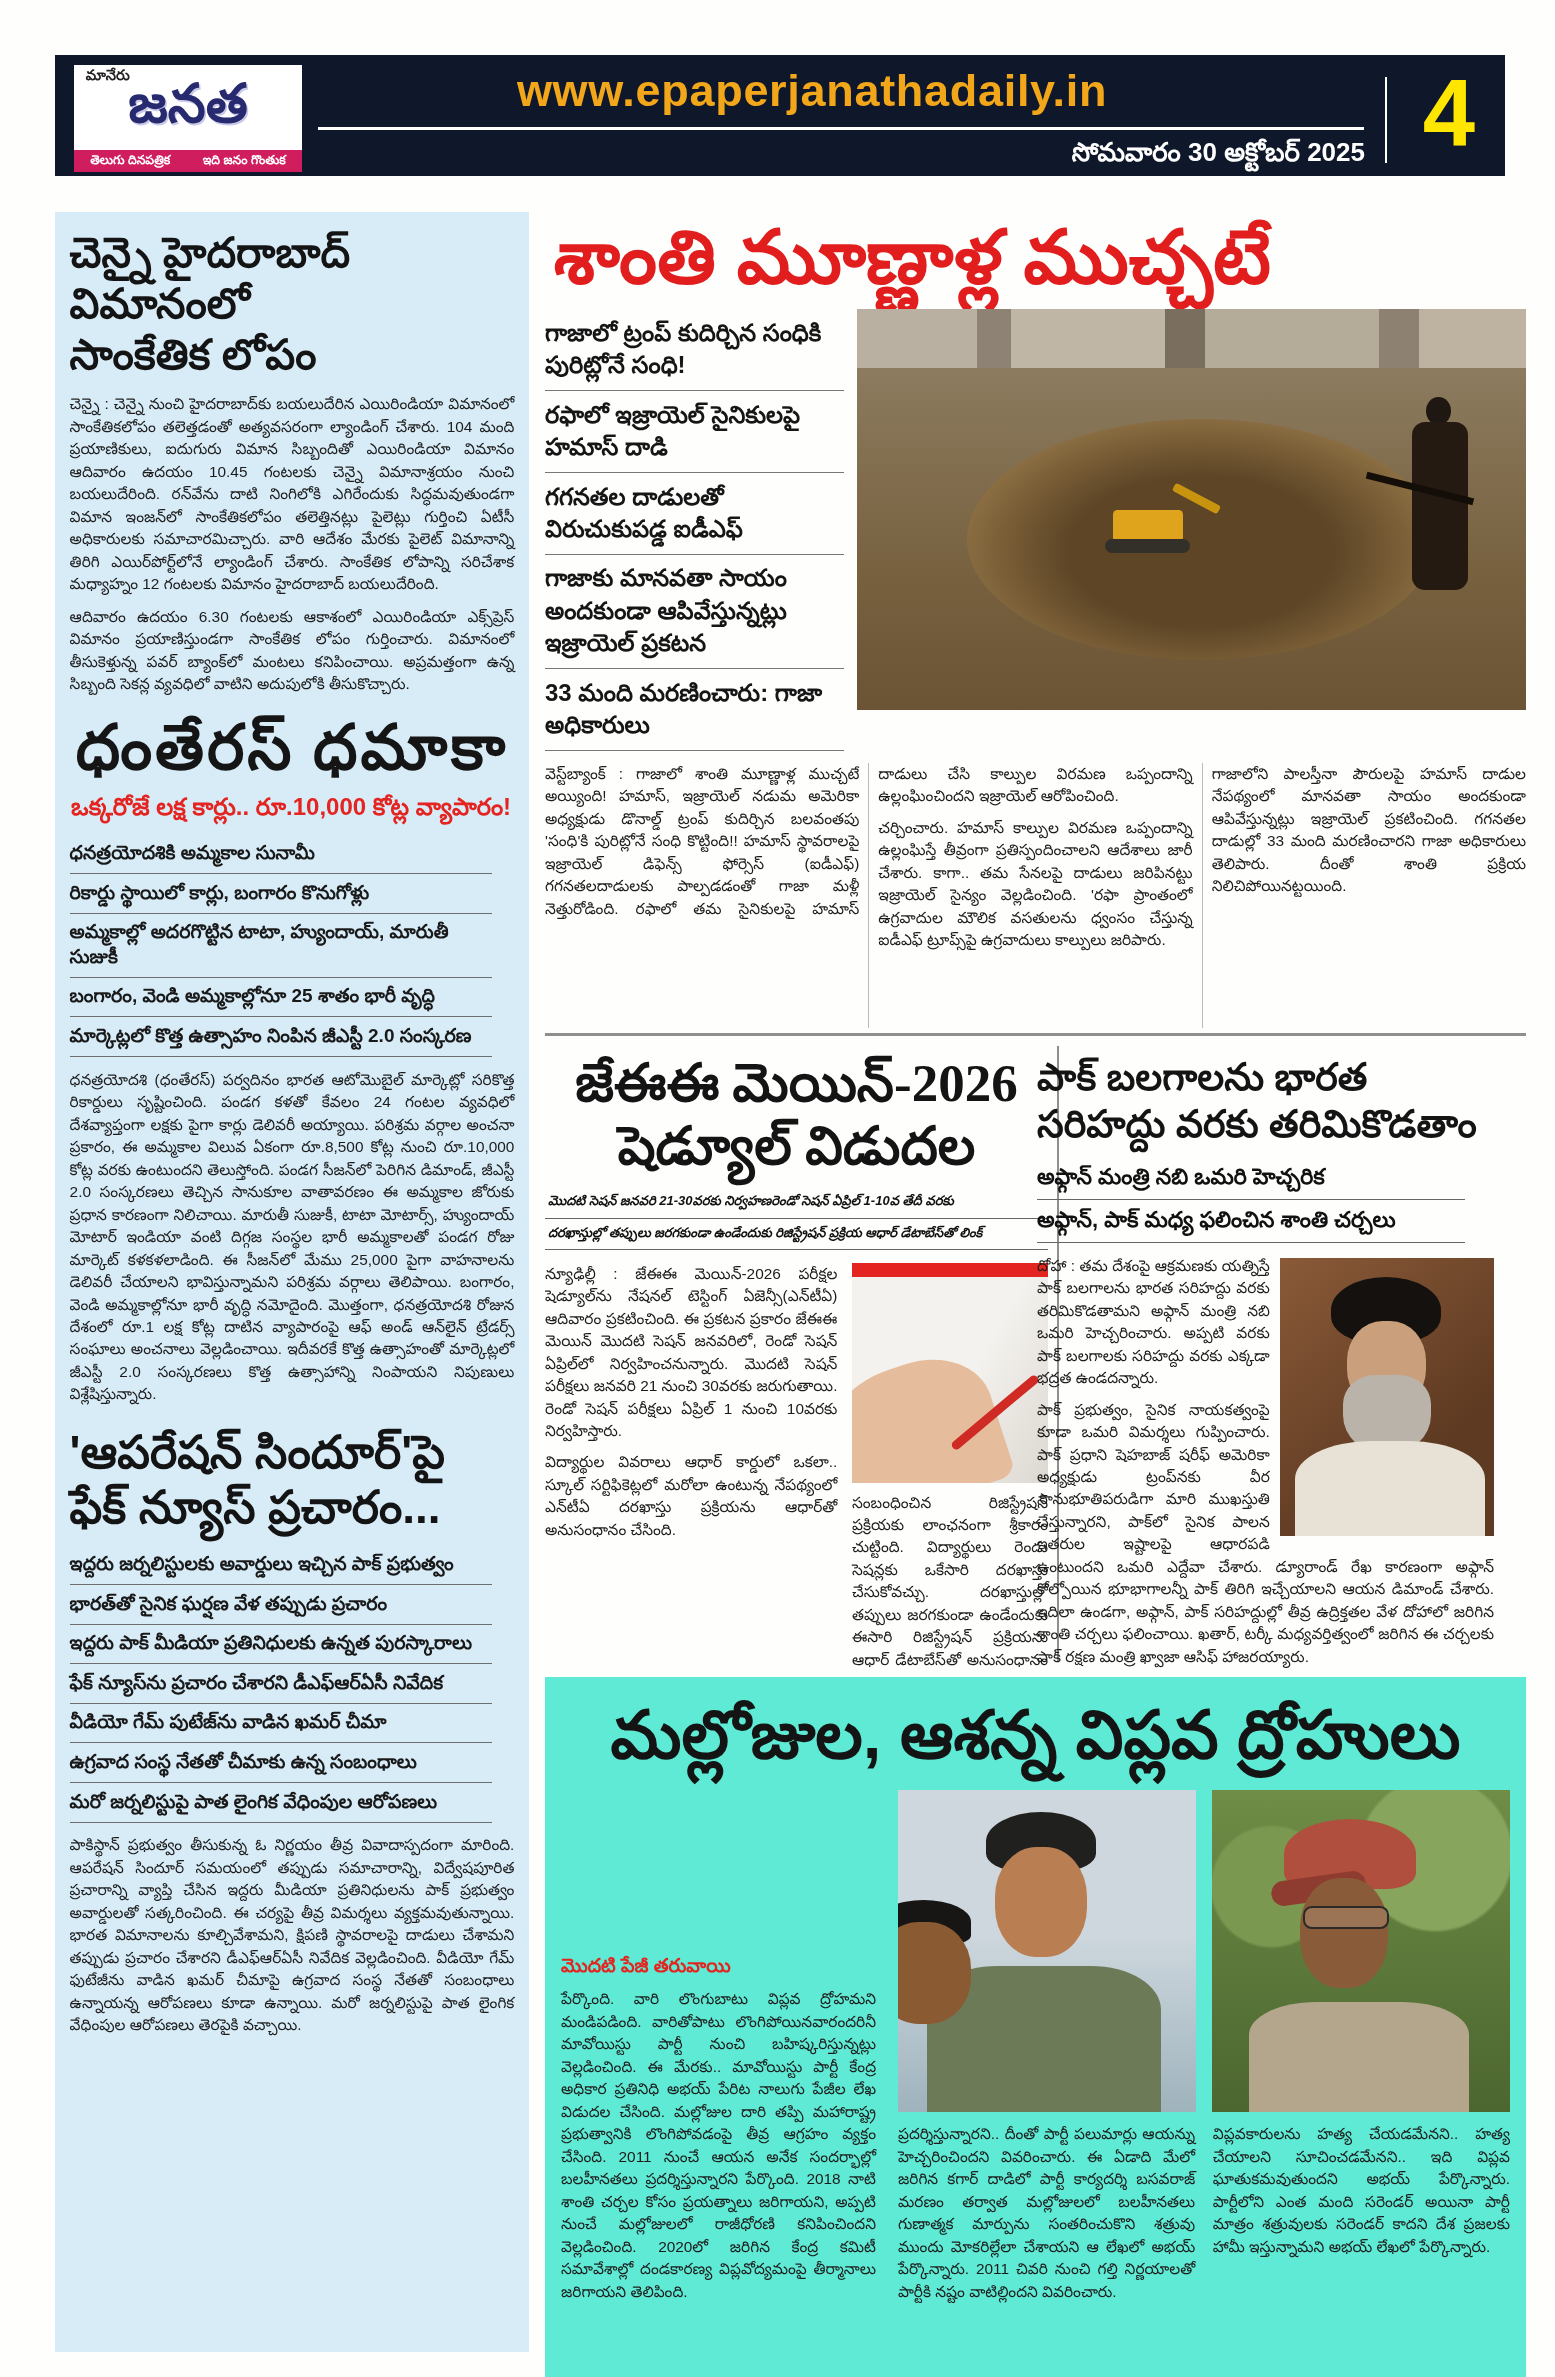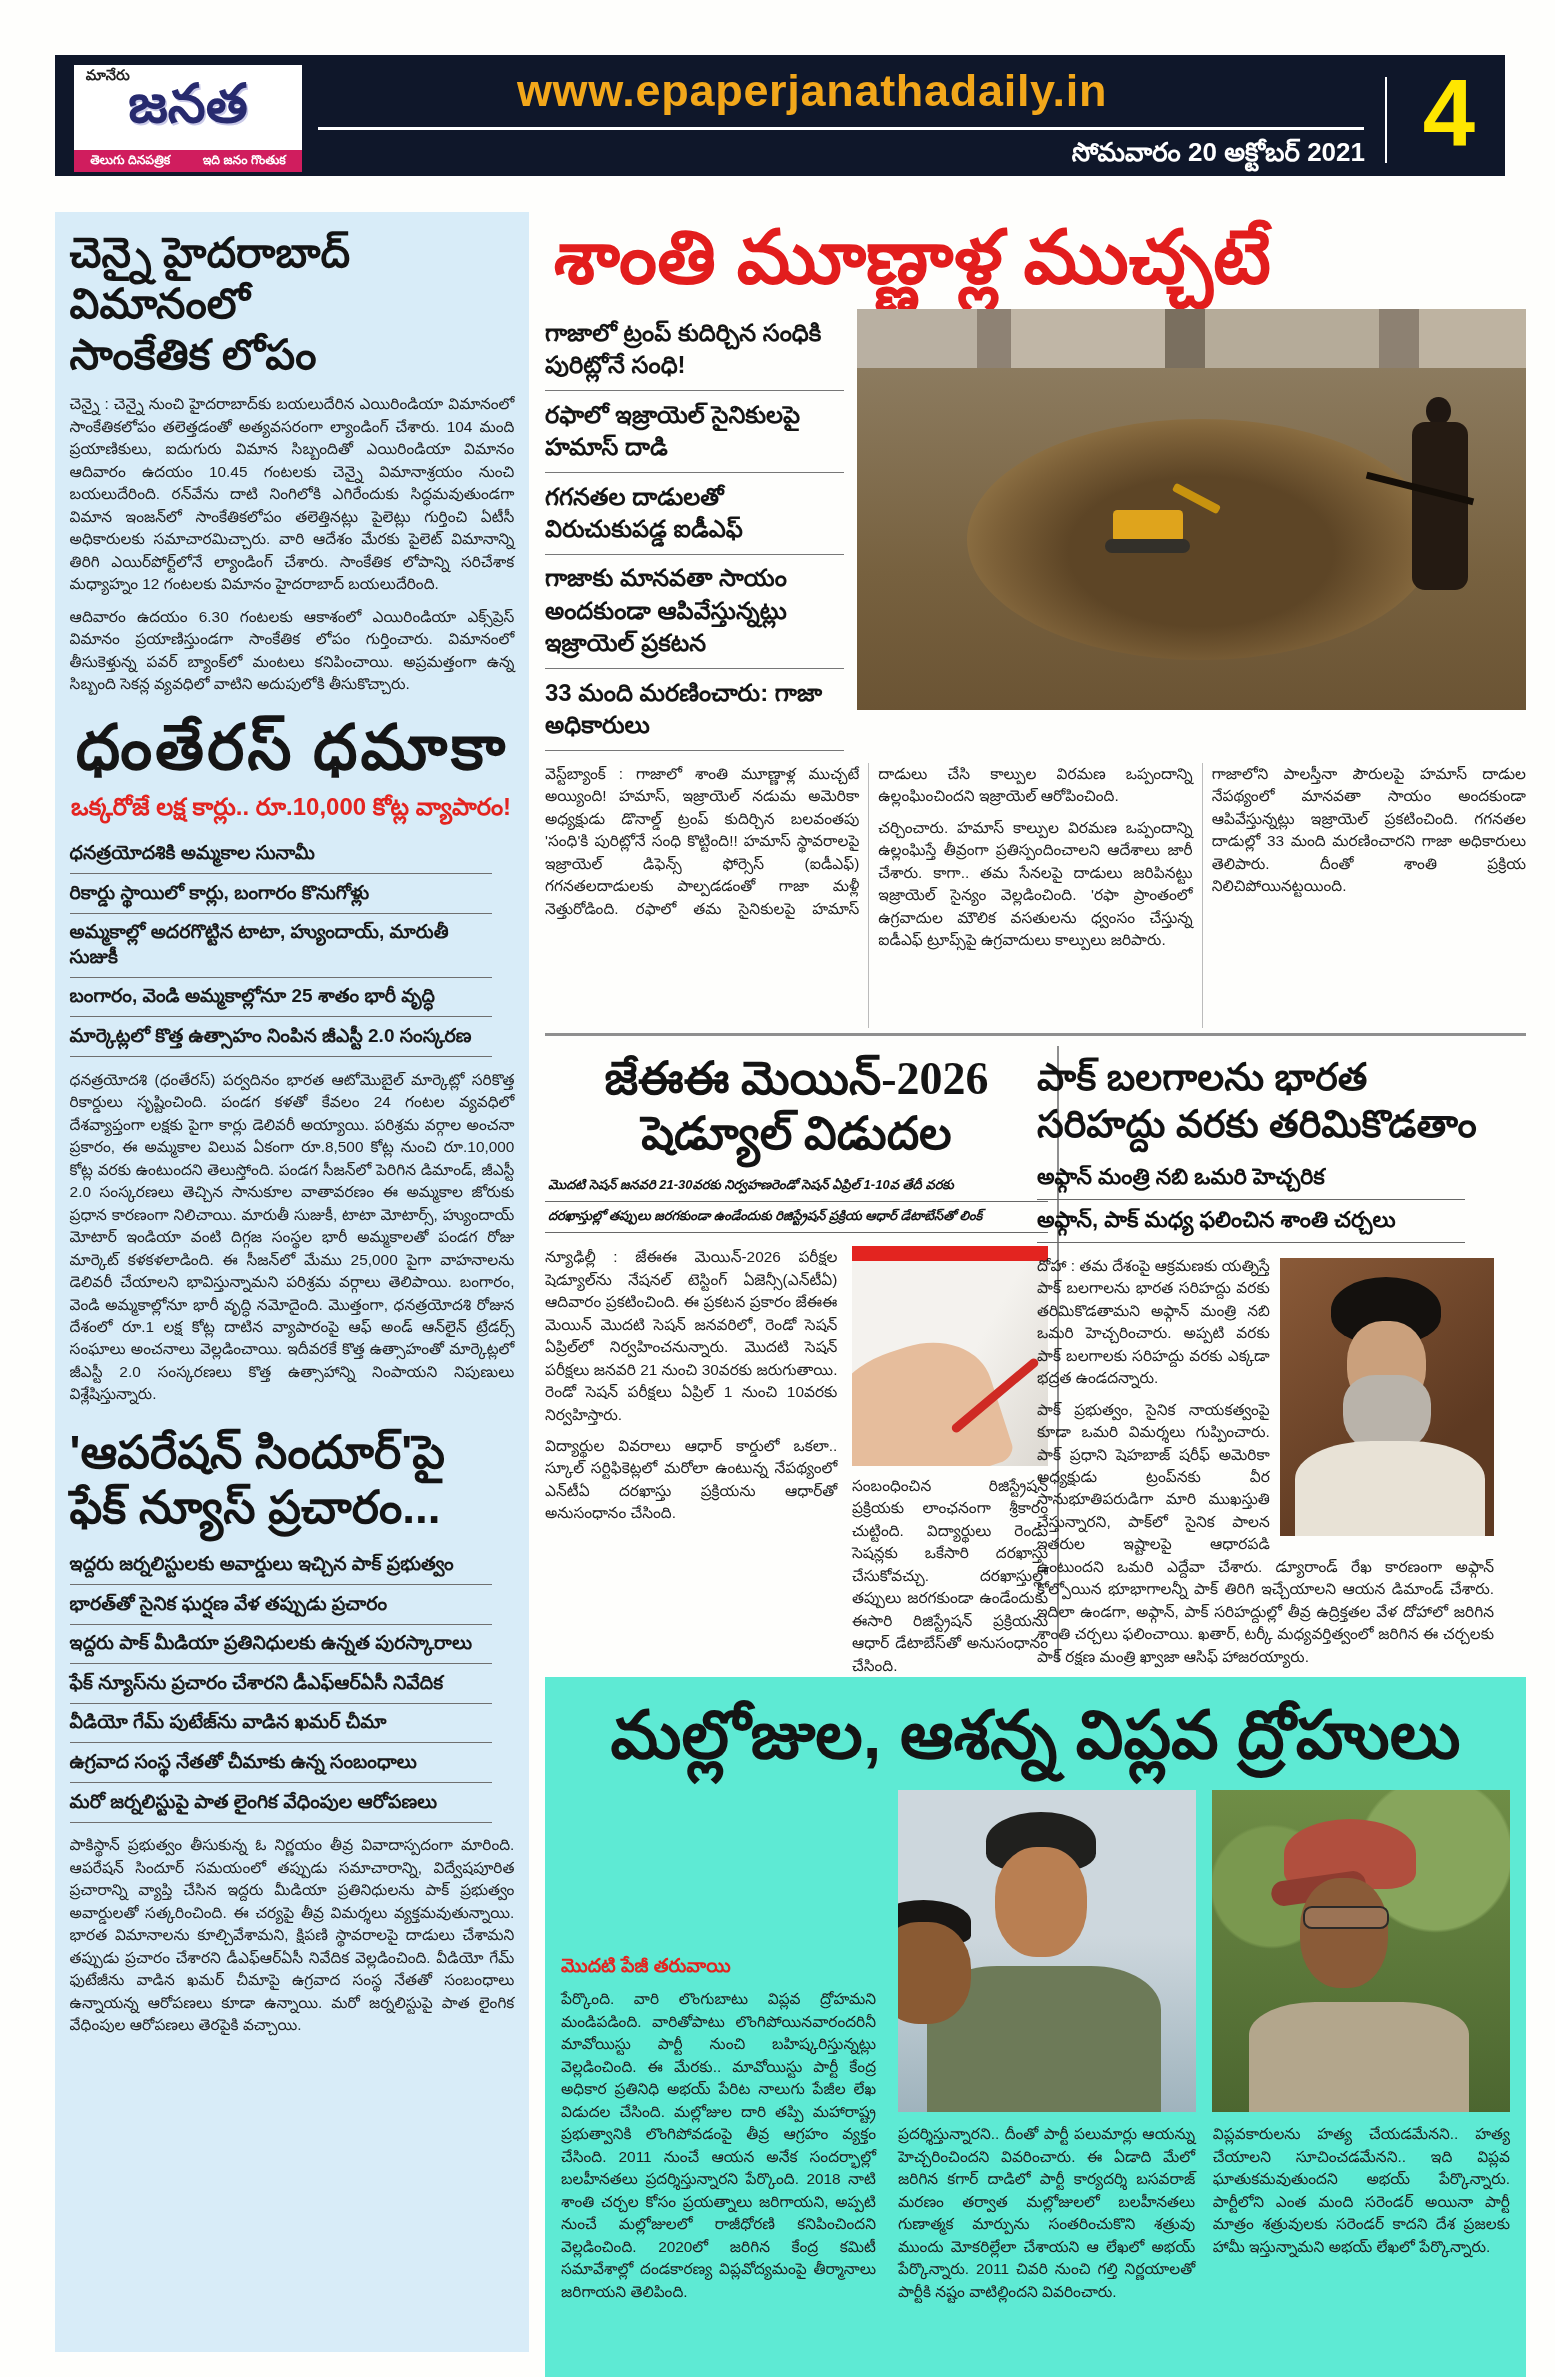--- a/index.html
+++ b/index.html
@@ -61,21 +61,21 @@
   .gz-rifle{position:absolute;top:88px;left:-29px;width:110px;height:6.6px;background:#140e08;transform:rotate(14deg);}
   .gaza-body{margin-top:11.7px;column-count:3;column-gap:19px;column-rule:0.7px solid #bbb;height:278px;}
   .gaza-body p{margin:0 0 8.8px 0;}
 
   
   .mid-rule{position:absolute;top:1033px;left:545px;width:981px;height:2.9px;background:#8f8f8f;}
   .mid-vline{position:absolute;top:1046px;left:1057px;width:1.5px;height:615px;background:#8f8f8f;}
 
   
   .jee{position:absolute;top:1045px;left:545px;width:503px;height:628px;overflow:hidden;}
-  .h-jee{font-size:46px;font-weight:900;color:#141414;text-align:center;line-height:1.18;margin:7.3px 0 10.2px 0;
+  .h-jee{font-size:53px;font-weight:900;color:#141414;text-align:center;line-height:1.18;margin:7.3px 0 10.2px 0;
          font-family:"Liberation Serif","DejaVu Serif",serif;}
   .jee-sub{font-size:13px;font-weight:900;line-height:1.3;padding:5.9px 2.9px 7.3px 2.9px;border-bottom:1.5px solid #666;font-style:italic;}
   .jee-row{display:flex;gap:14.6px;margin-top:13px;}
   .jee-left{flex:1;}
   .jee-right{width:196px;flex:none;}
   .photo-jee{width:196px;height:220px;position:relative;background:#e9e6e1;overflow:hidden;margin-bottom:8.8px;}
   .jee-bar{position:absolute;top:0;left:0;right:0;height:14.6px;background:#e32420;}
   .jee-paper{position:absolute;top:14.6px;left:0;right:0;bottom:0;background:linear-gradient(120deg,#f4f2ee 0 55%,#dcd8d1 100%);}
   .jee-hand{position:absolute;bottom:-22px;left:-29px;width:176px;height:139px;background:#e6bd9c;border-radius:50% 40% 10% 50%;transform:rotate(-18deg);}
   .jee-pen{position:absolute;bottom:66px;left:88px;width:110px;height:8.8px;background:#cf2a24;transform:rotate(-40deg);border-radius:4.4px;}
@@ -131,21 +131,21 @@
     <div class="logo-box">
       <div class="logo-small">మానేరు</div>
       <div class="logo-big">జనత</div>
       <div class="logo-strip">
         <span>తెలుగు దినపత్రిక</span>
         <span>ఇది జనం గొంతుక</span>
       </div>
     </div>
     <div class="site-url">www.epaperjanathadaily.in</div>
     <div class="mast-rule"></div>
-    <div class="mast-date">సోమవారం 20 అక్టోబర్ 2021</div>
+    <div class="mast-date">సోమవారం 30 అక్టోబర్ 2025</div>
     <div class="mast-vline"></div>
     <div class="page-num">4</div>
   </div>
 
   <div class="left-col">
 
     <div>
       <div class="h-flight">
         <div>చెన్నై హైదరాబాద్ విమానంలో</div>
         <div>సాంకేతిక లోపం</div>

